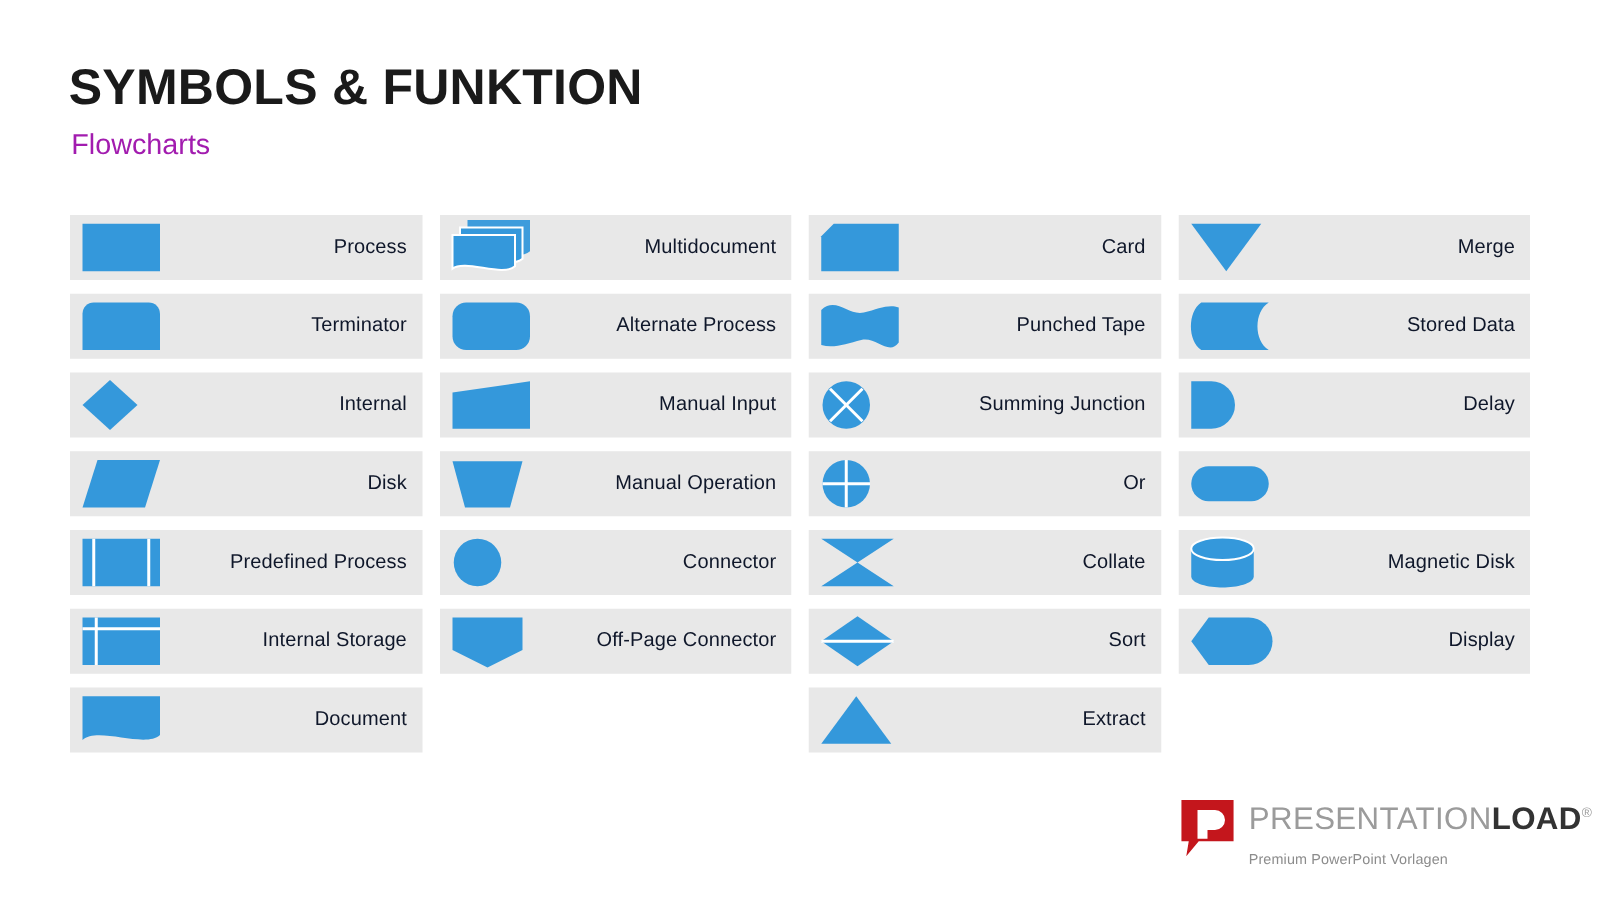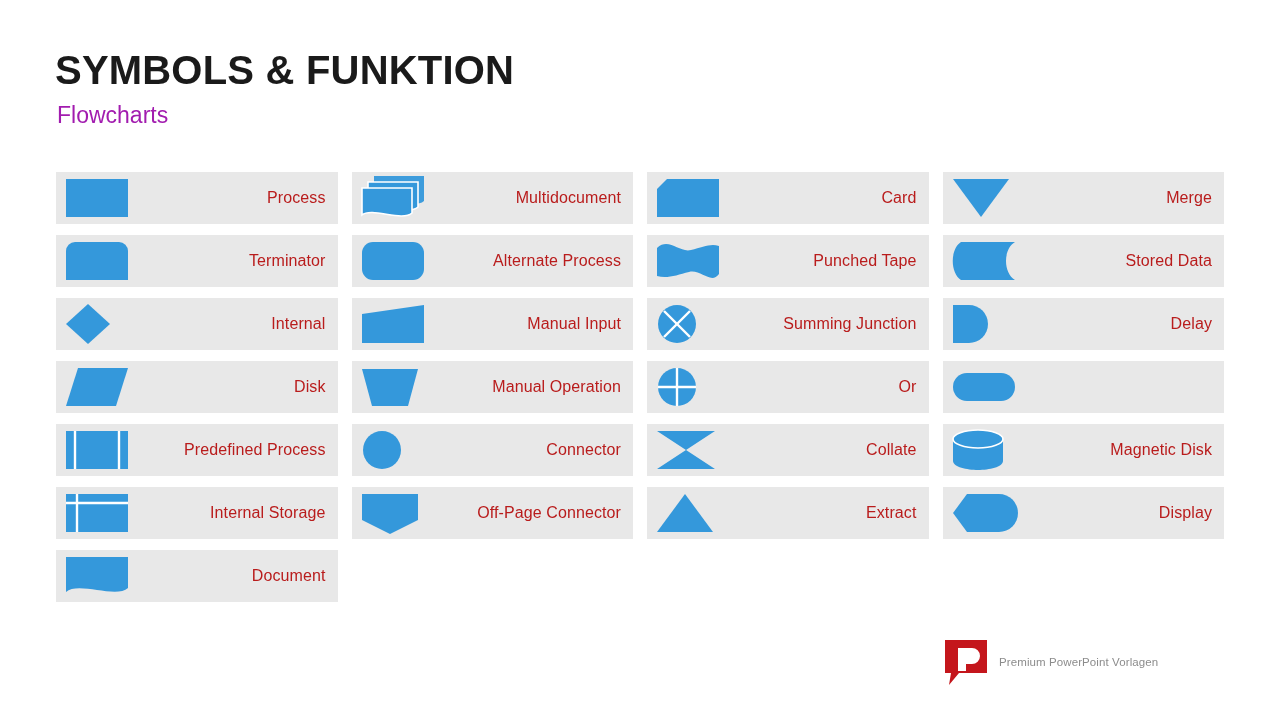--- a/index.html
+++ b/index.html
@@ -57,21 +57,21 @@
     flex: 0 0 72px;
     position: relative;
     display: flex;
     align-items: center;
     justify-content: flex-start;
   }
   .label {
     flex: 1 1 auto;
     text-align: right;
     font-size: 16px;
-    color: #b91c1c;
+    color: #0f172a;
     line-height: 1.12;
     padding-left: 4px;
     letter-spacing: 0.1px;
   }
 
   .shape-cell svg { display: block; overflow: visible; }
 
   
   .logo {
     position: absolute;
@@ -267,20 +267,29 @@
         <div class="row">
           <div class="shape-cell">
             <svg width="58" height="44" viewBox="0 0 58 44">
               <path d="M0,3 H58 L29,22 Z M0,41 H58 L29,22 Z" fill="#3498db"></path>
             </svg>
           </div>
           <div class="label">Collate</div>
         </div>
         <div class="row">
           <div class="shape-cell">
+            <svg width="58" height="44" viewBox="0 0 58 44">
+              <path d="M29,2 L58,22 L29,42 L0,22 Z" fill="#3498db"></path>
+              <line x1="0" y1="22" x2="58" y2="22" stroke="#ffffff" stroke-width="2.4" fill="none"></line>
+            </svg>
+          </div>
+          <div class="label">Sort</div>
+        </div>
+        <div class="row">
+          <div class="shape-cell">
             <svg width="56" height="44" viewBox="0 0 56 44">
               <path d="M28,3 L56,41 H0 Z" fill="#3498db"></path>
             </svg>
           </div>
           <div class="label">Extract</div>
         </div>
       </div>
       <div class="col">
         <div class="row">
           <div class="shape-cell">
@@ -334,17 +343,20 @@
     </div>
 
   <div class="logo">
     <div class="logo-mark">
       <svg viewBox="0 0 42 46" width="42" height="46">
         <path d="M0,0 H42 V33 H14 L4,45 L6,33 H0 Z" fill="#c4161c"></path>
         <path d="M13,8 H27 a8,8 0 0 1 0,16 H21 V31 H13 Z" fill="#ffffff"></path>
       </svg>
     </div>
     <div class="logo-text">
+      <div class="logo-main">
+        <span class="logo-pres">PRESENTATION</span><span class="logo-load">LOAD</span><span class="logo-reg">®</span>
+      </div>
       <div class="logo-tag">Premium PowerPoint Vorlagen</div>
     </div>
   </div>
 
 </div>
 
 </body></html>

